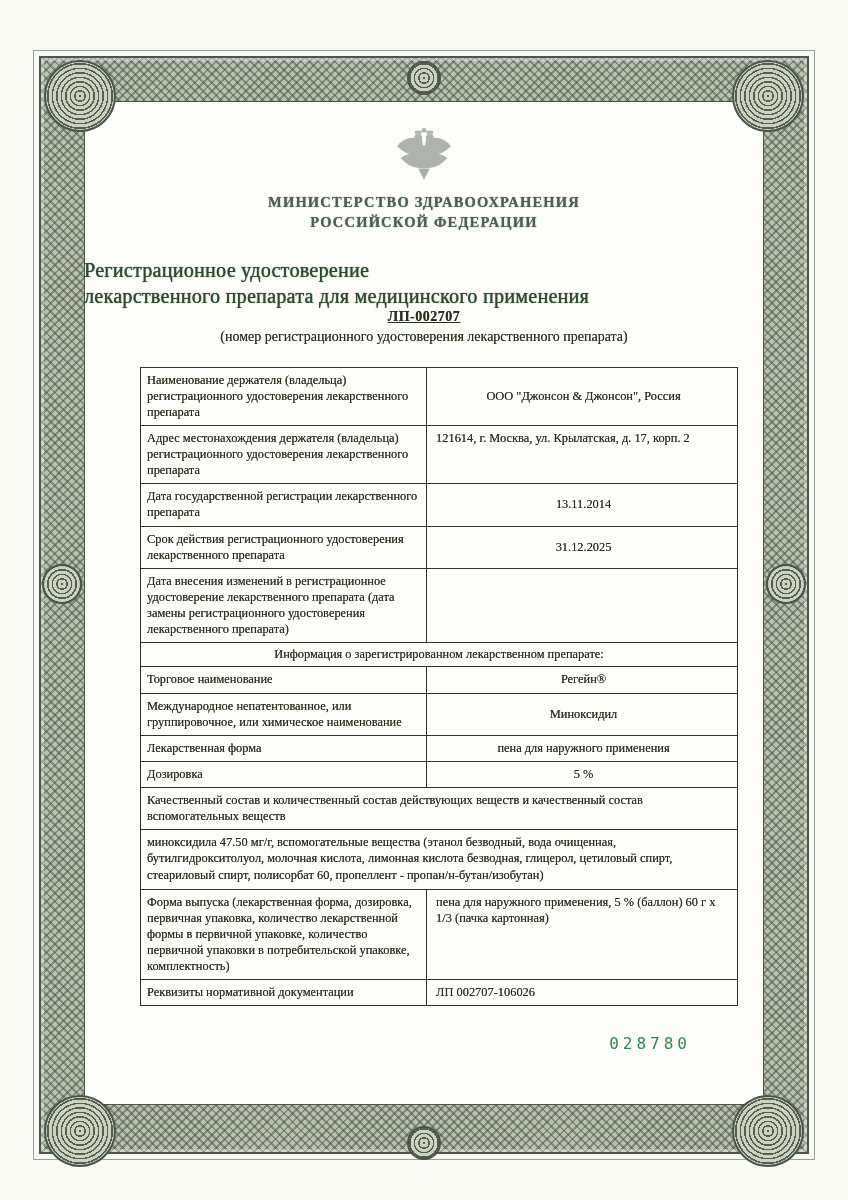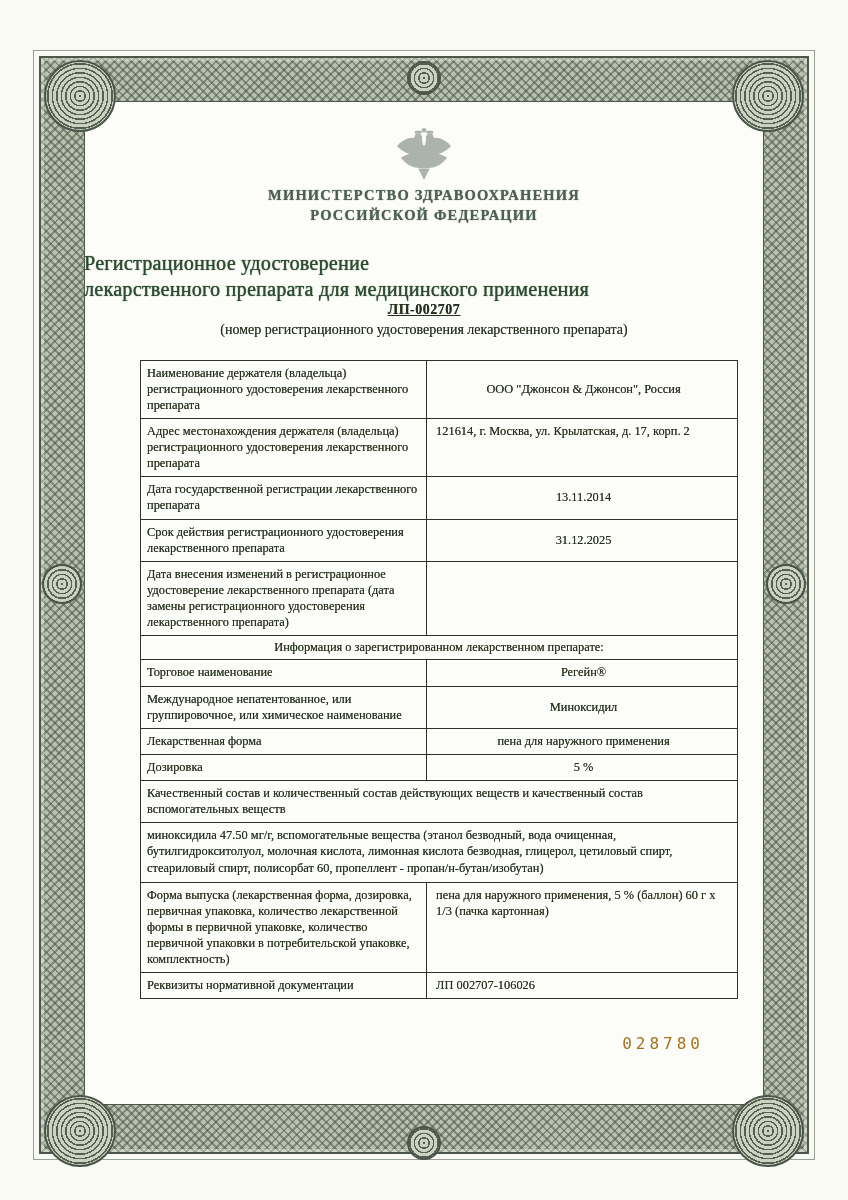--- a/index.html
+++ b/index.html
@@ -30,21 +30,21 @@
   .m-left{left:42px;top:564px;width:40px;height:40px}
   .m-right{right:42px;top:564px;width:40px;height:40px}
   .m-top{left:407px;top:61px;width:34px;height:34px}
   .m-bottom{left:407px;bottom:40px;width:34px;height:34px}
 
   .content{position:absolute;left:84px;right:84px;top:101px;bottom:95px;z-index:5;color:#26301f}
 
   .emblem{display:block;margin:24px auto 2px;opacity:.8;filter:blur(.4px)}
 
   .ministry{text-align:center;font-weight:bold;font-size:14.5px;letter-spacing:1.2px;color:#4e6052;
-    text-shadow:0 0 1px rgba(78,96,82,.9);line-height:1.4;margin-top:2px}
+    text-shadow:0 0 1px rgba(78,96,82,.9);line-height:1.4;margin-top:9px}
 
   .title{text-align:left;font-weight:normal;font-size:20px;color:#2b4c30;margin-top:24px;line-height:1.3;
     letter-spacing:.3px;text-shadow:0 0 1px rgba(43,76,48,.85), .5px 0 0 rgba(43,76,48,.5)}
 
   .regnum-wrap{text-align:center}
   .regnum{font-weight:bold;font-size:14px;letter-spacing:.5px;text-decoration:underline;
     text-shadow:0 0 .5px rgba(38,48,31,.8)}
   .regcap{font-weight:normal;font-size:14px;margin-top:4px;text-shadow:0 0 .5px rgba(38,48,31,.7)}
 
   .cert-table{margin:22px 26px 0 56px;border:1.5px solid #2c342a;font-size:12.4px;line-height:1.3;
@@ -54,22 +54,22 @@
   .cell{padding:4px 6px 5px;font-weight:normal}
   .label{width:48%;border-right:1.5px solid #2c342a}
   .value{flex:1;display:flex;align-items:center;justify-content:flex-start;padding-left:9px;padding-right:6px}
   .v-center .value{justify-content:center;text-align:center}
   .v-left .value{align-items:flex-start}
   .fullcell{width:100%}
   .section .fullcell{text-align:center;padding:3px 6px 4px}
   .full-label .fullcell{padding:4px 6px 5px}
   .full-text .fullcell{padding:4px 6px 6px}
 
-  .serial{position:absolute;right:144px;top:1034px;z-index:6;font-family:"DejaVu Sans Mono",monospace;
-    font-size:16px;letter-spacing:4px;color:#a16207;opacity:.9}
+  .serial{position:absolute;right:157px;top:1034px;z-index:6;font-family:"DejaVu Sans Mono",monospace;
+    font-size:16px;letter-spacing:4px;color:#15803d;opacity:.9}
 </style>
 </head>
 <body>
 
 <div class="page">
 
   <div class="outer-hairline"></div>
   <div class="band"></div>
 
   <div class="medallion m-tl"></div>

